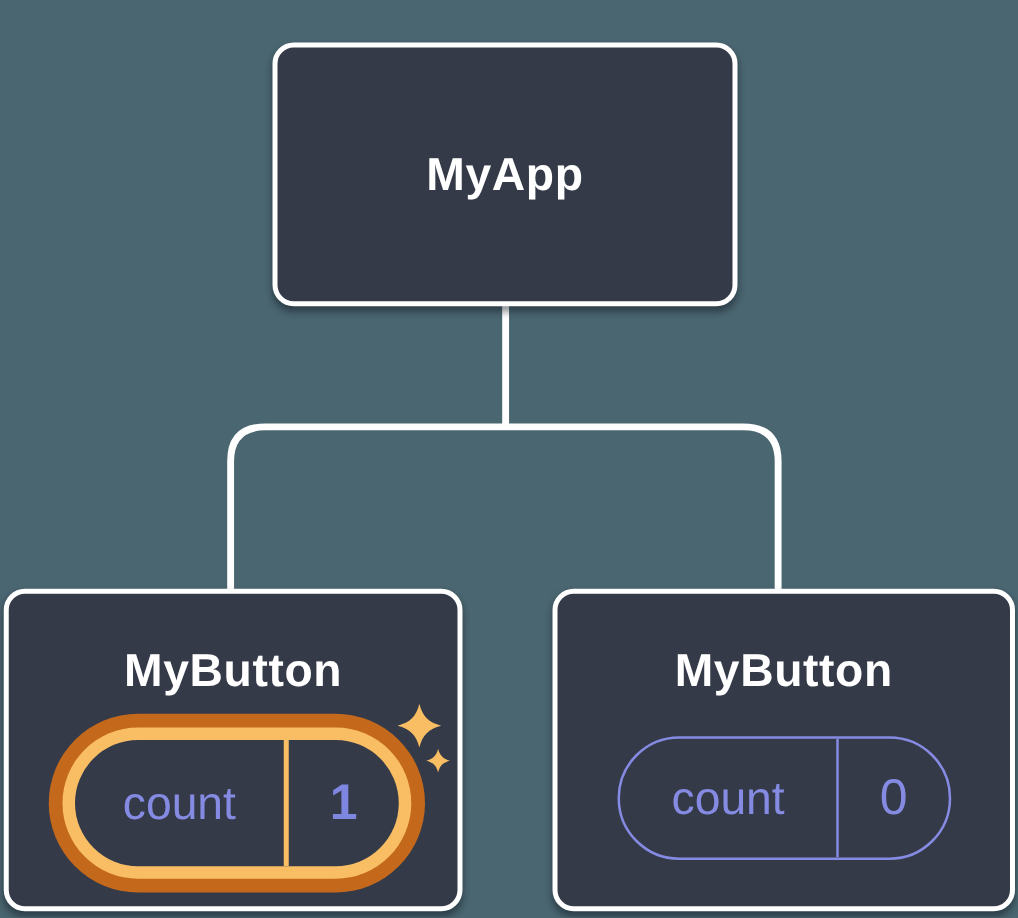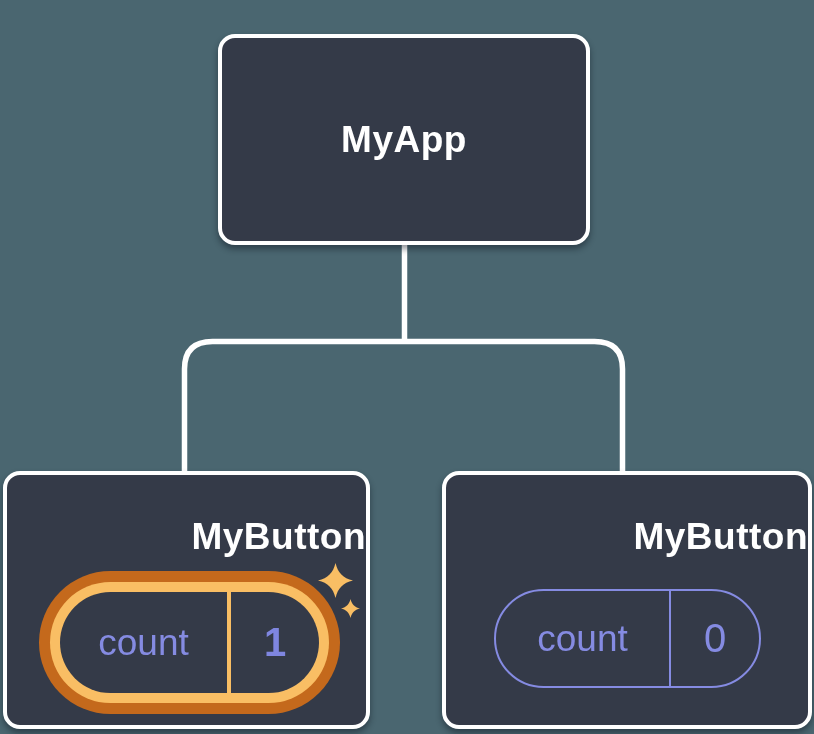--- a/index.html
+++ b/index.html
@@ -30,21 +30,21 @@
   .node-child-right { left: 442px; top: 471px; width: 370px; height: 258px; }
 
   .node-label {
     color: #ffffff;
     font-size: 37px;
     font-weight: 600;
     letter-spacing: 0.5px;
   }
   .child-label {
     position: absolute; left: 0; top: 40px; width: 100%;
-    text-align: right; line-height: 44px;
+    text-align: center; line-height: 44px;
   }
 
   
   .pill-hl-outer {
     position: absolute; left: 32px; top: 96px;
     width: 301px; height: 143px;
     background: #c4691c;
     border-radius: 999px;
     padding: 11px;
     box-sizing: border-box;

